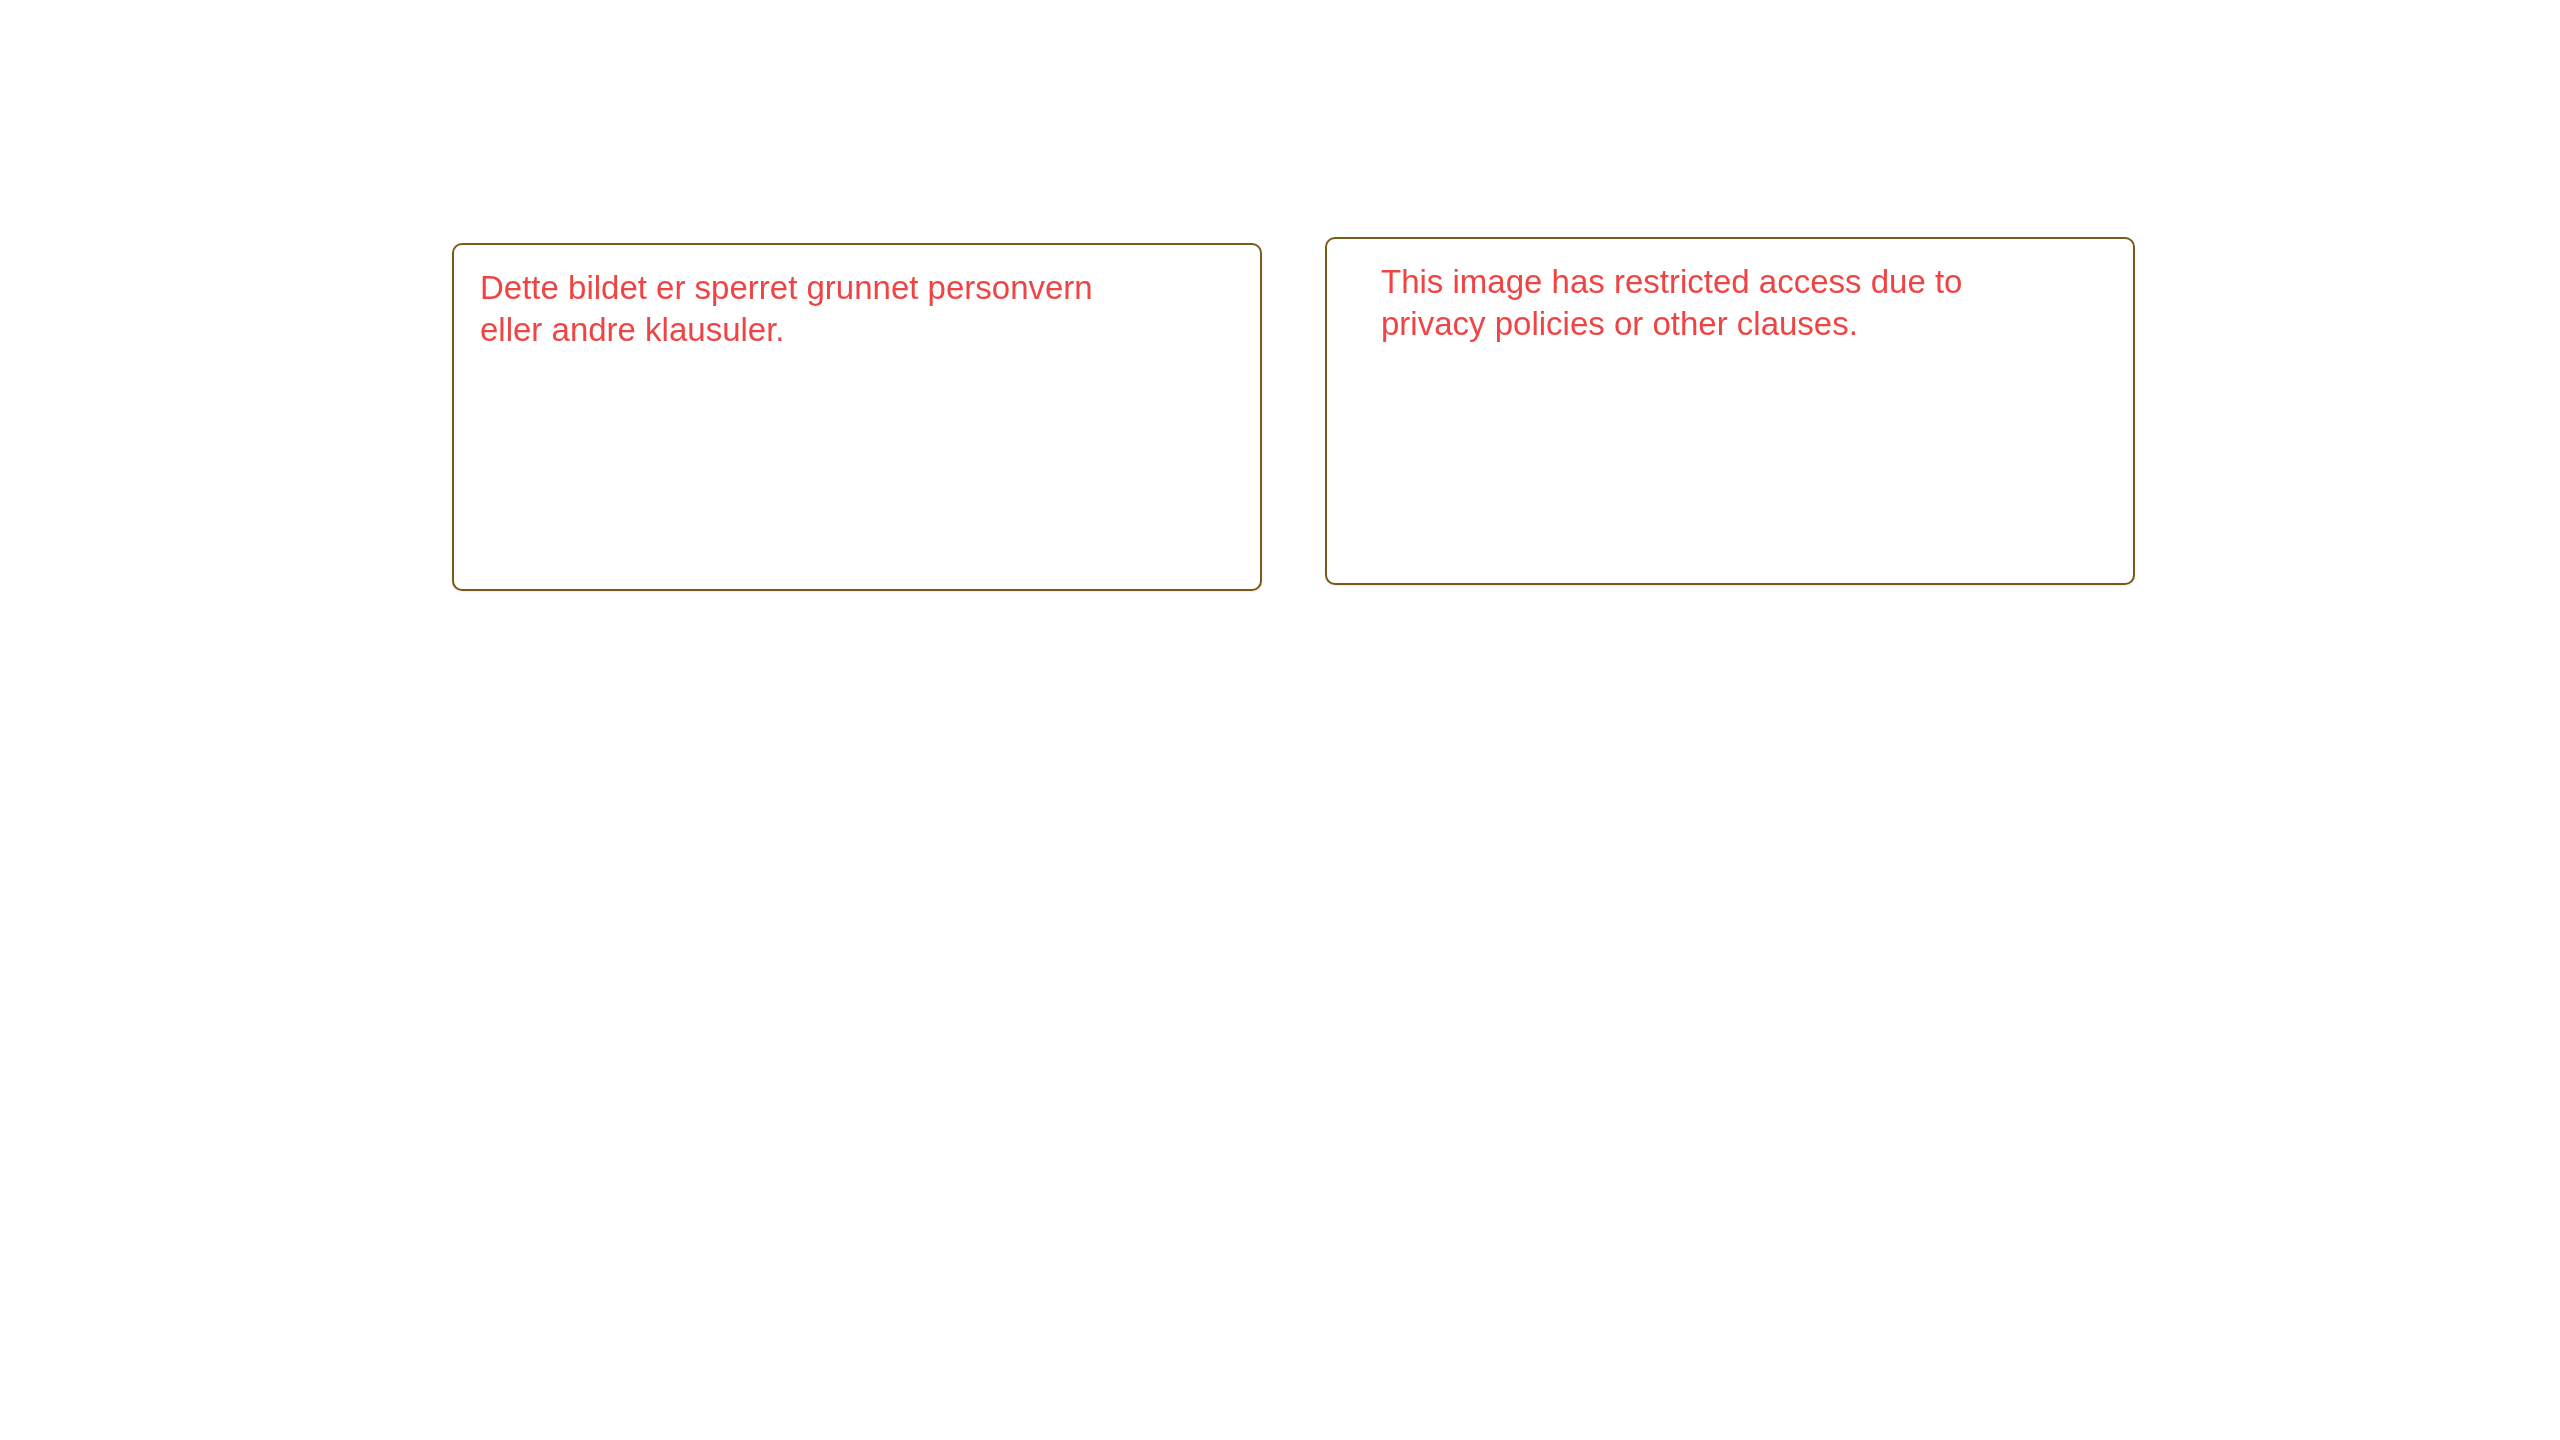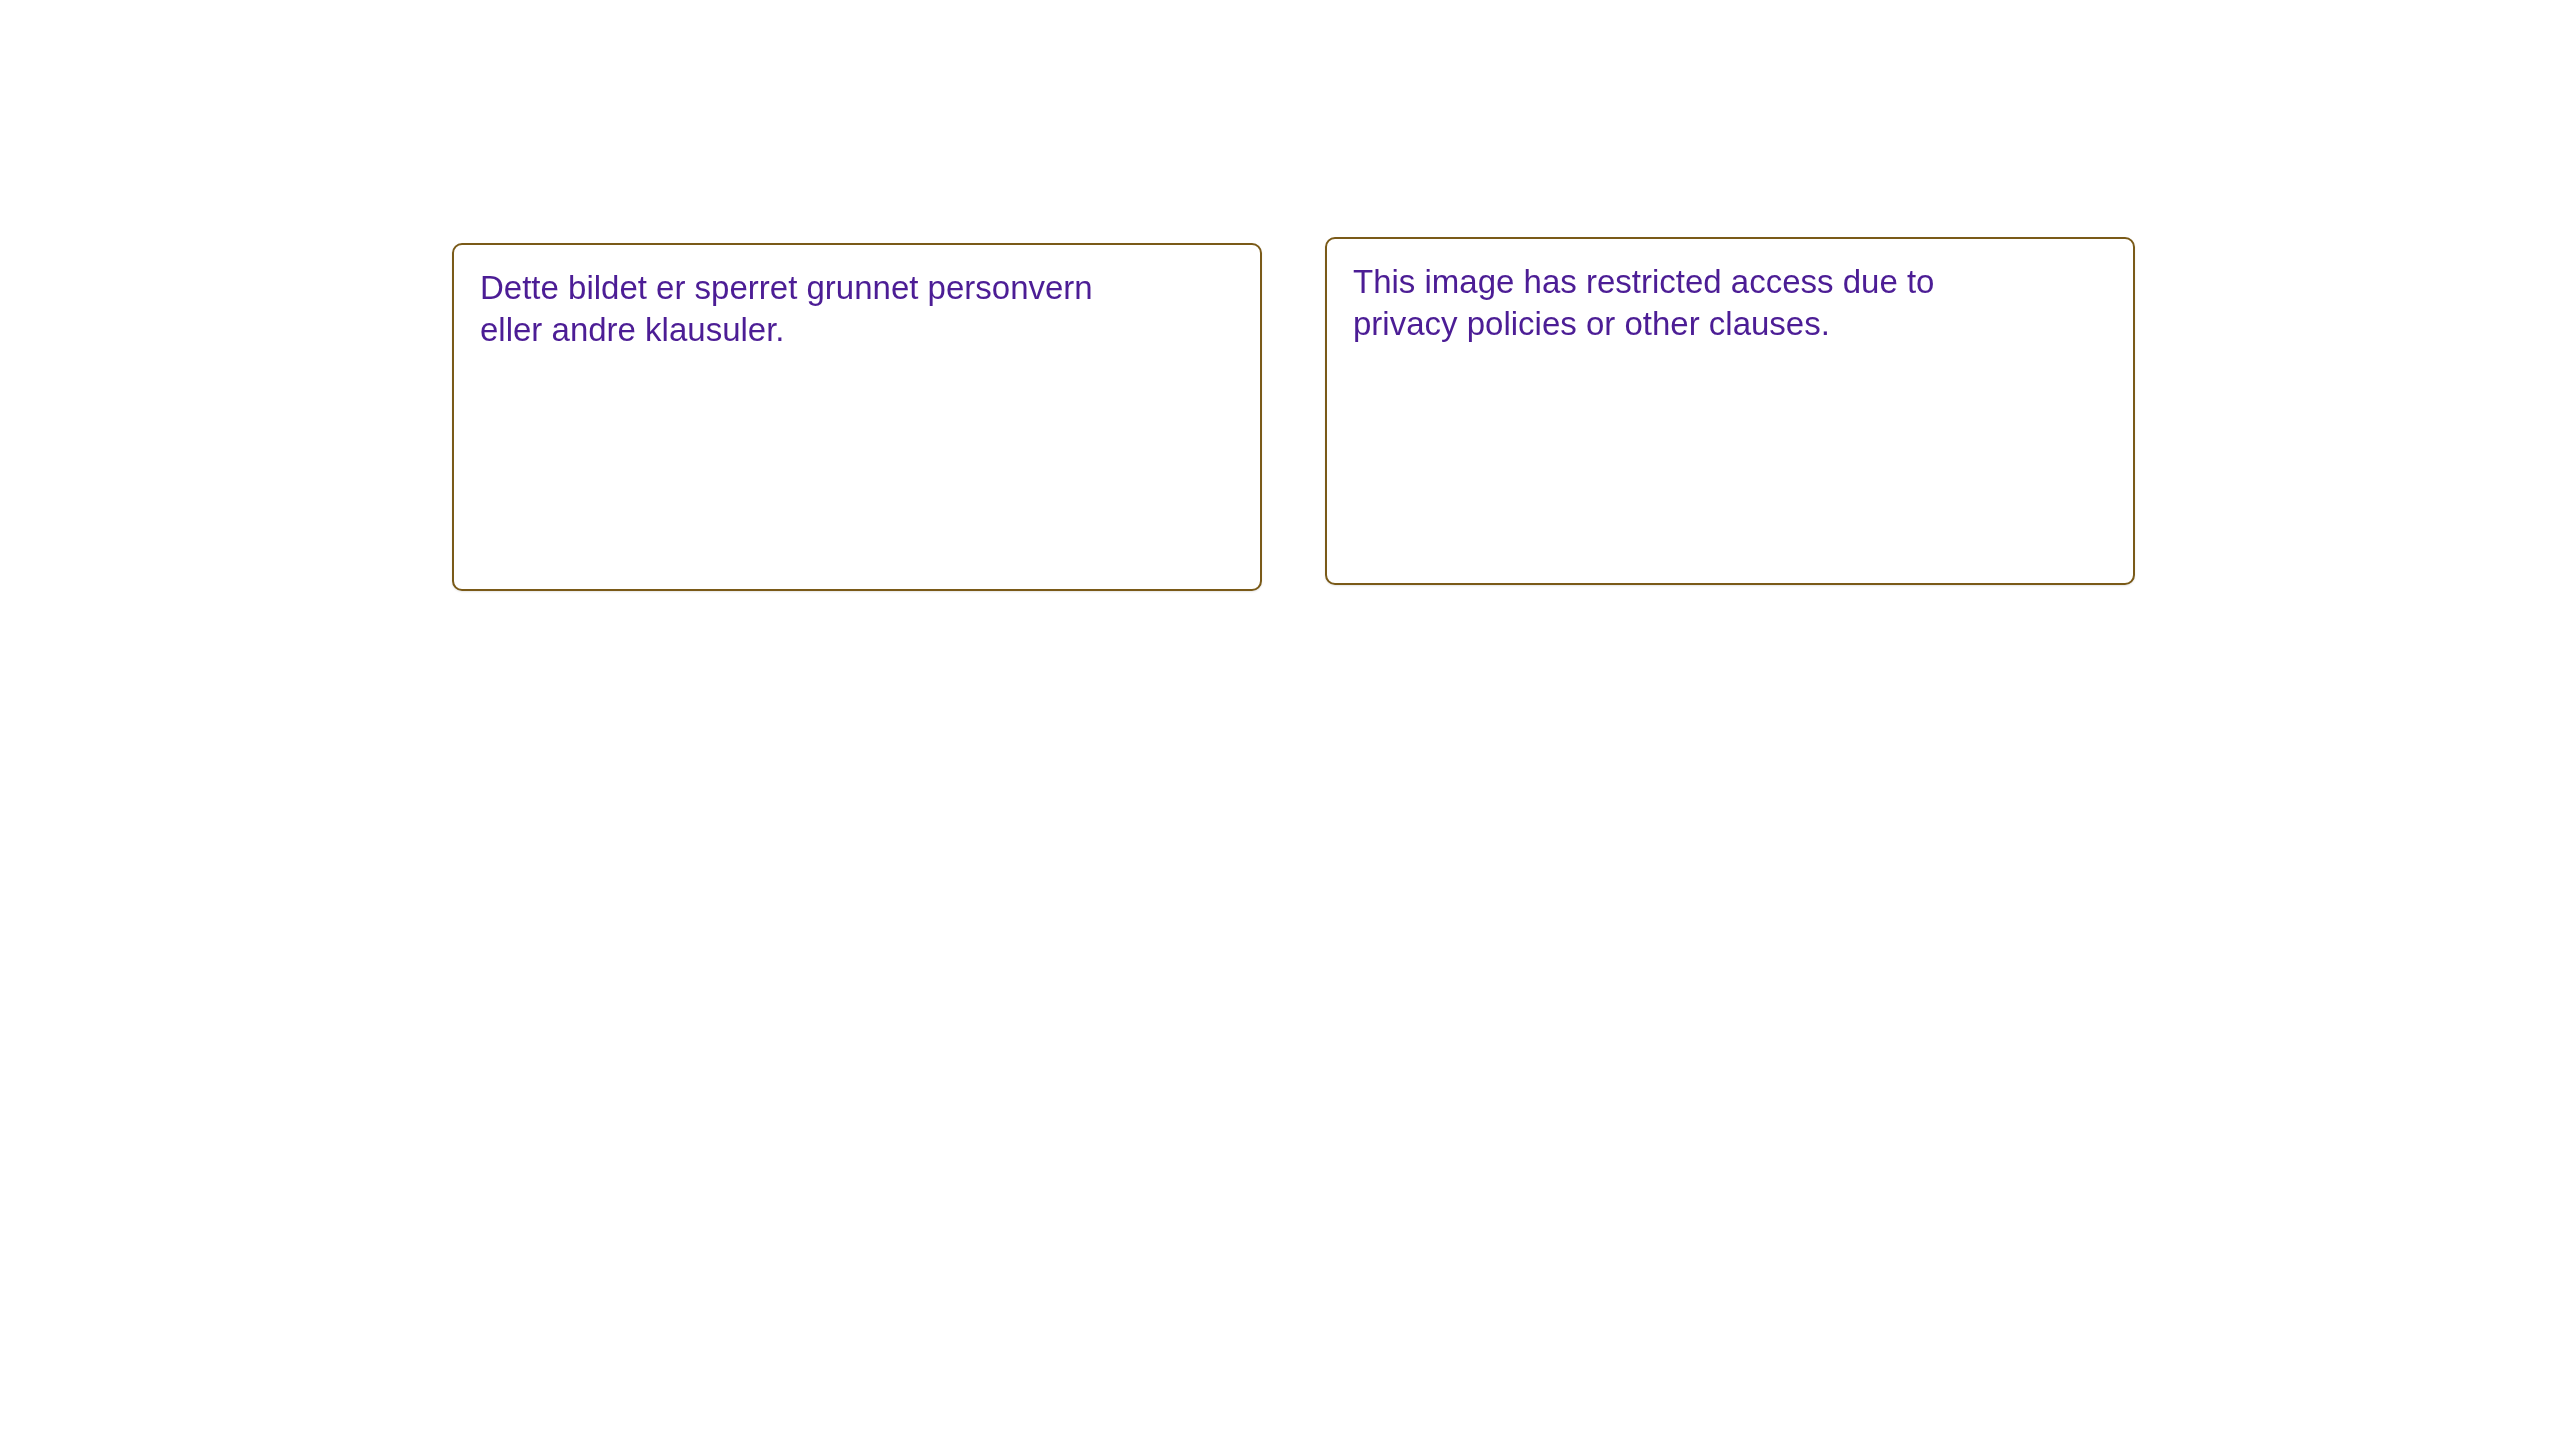--- a/index.html
+++ b/index.html
@@ -39,21 +39,21 @@
     padding: 0 22px;
     font-size: 33px;
     font-weight: 400;
     letter-spacing: 0.1px;
     line-height: 1;
   }
 
   .notice-card .card-body {
     box-sizing: border-box;
     padding: 22px 24px 0 26px;
-    color: #4c1d95;
+    color: #ef4444;
     font-size: 33px;
     line-height: 1.28;
     font-weight: 400;
   }
 
   .card-body p {
     margin: 0;
     max-width: 100%;
   }
 
@@ -68,20 +68,21 @@
   
   #card-blocked-en {
     left: 1325px;
     top: 237px;
     width: 810px;
     height: 348px;
   }
 
   #card-blocked-en .card-body {
     max-width: 680px;
+    margin-left: 28px;
   }
 
   #card-blocked-no .card-body {
     max-width: 700px;
   }
 </style>
 </head>
 <body>
 
 <div class="page">

